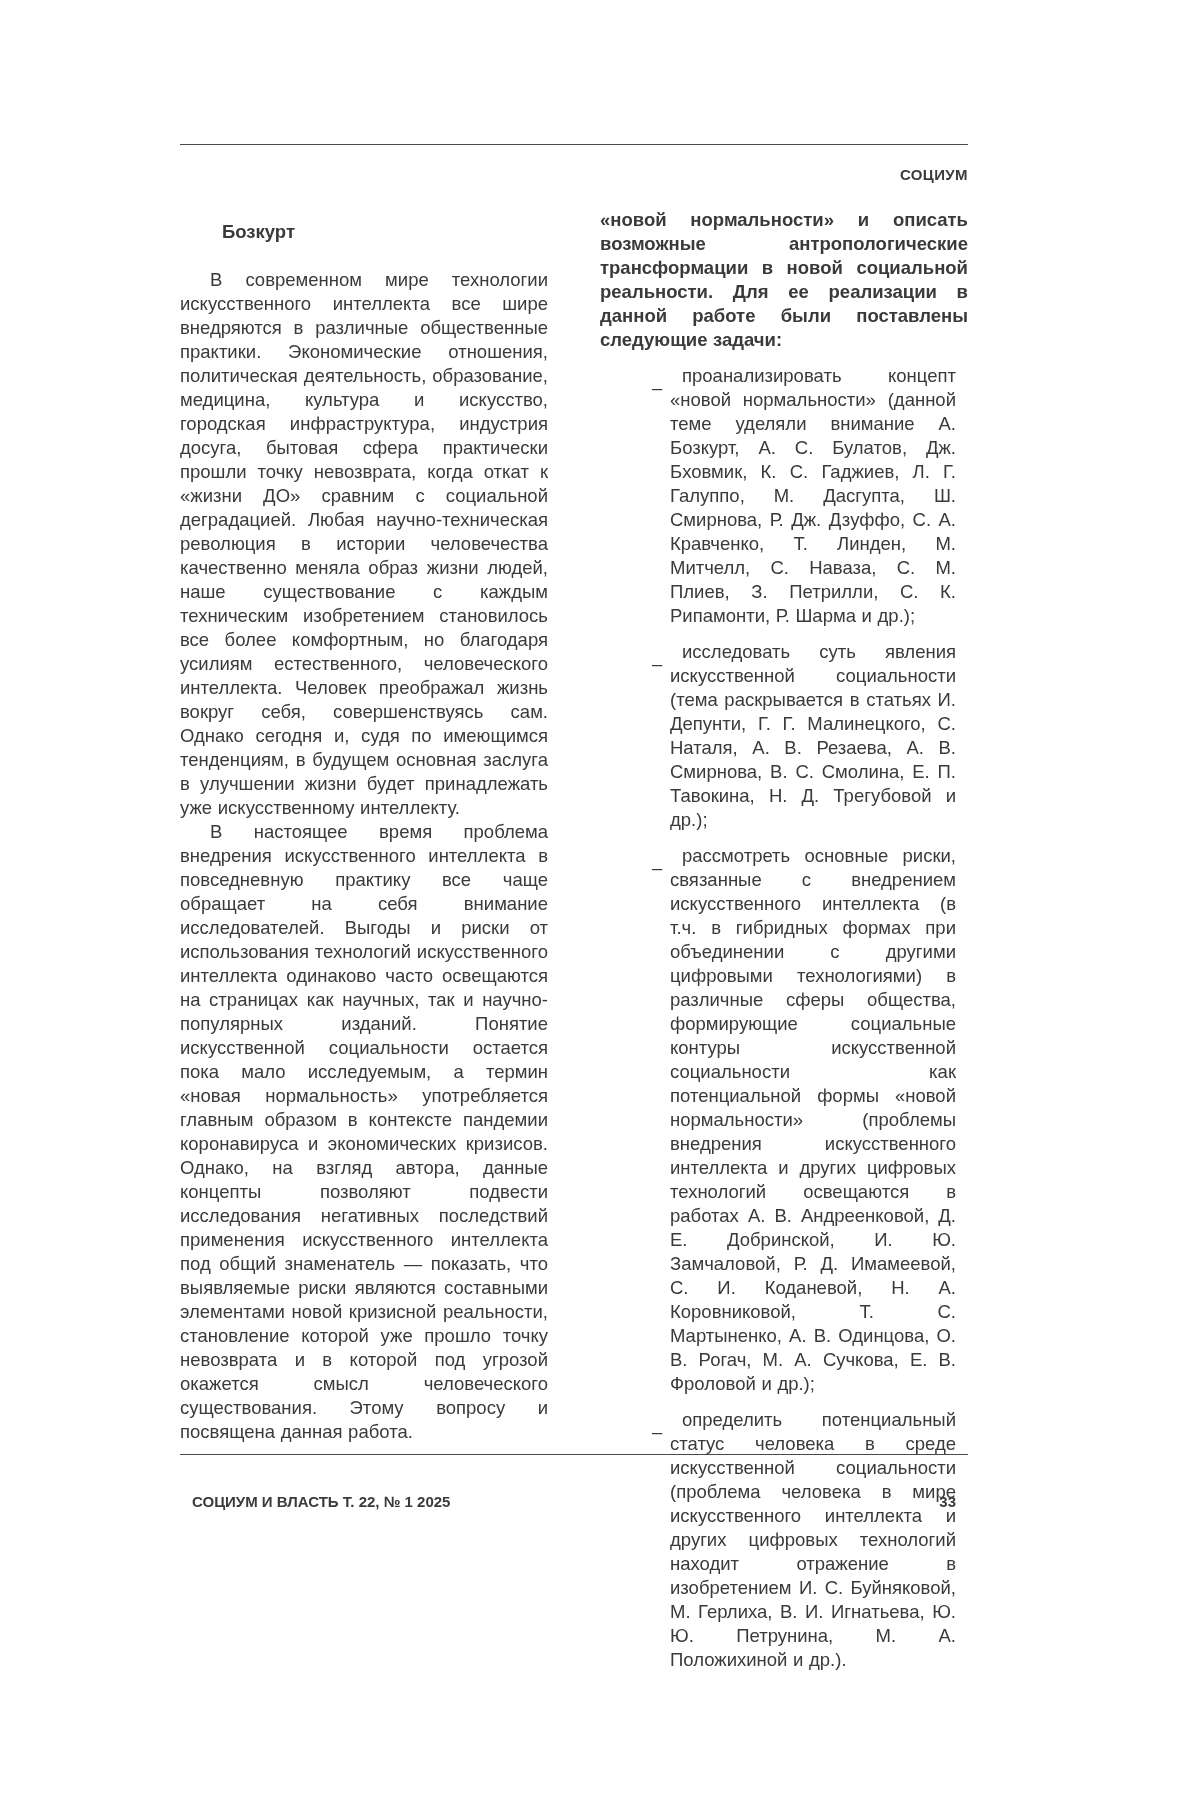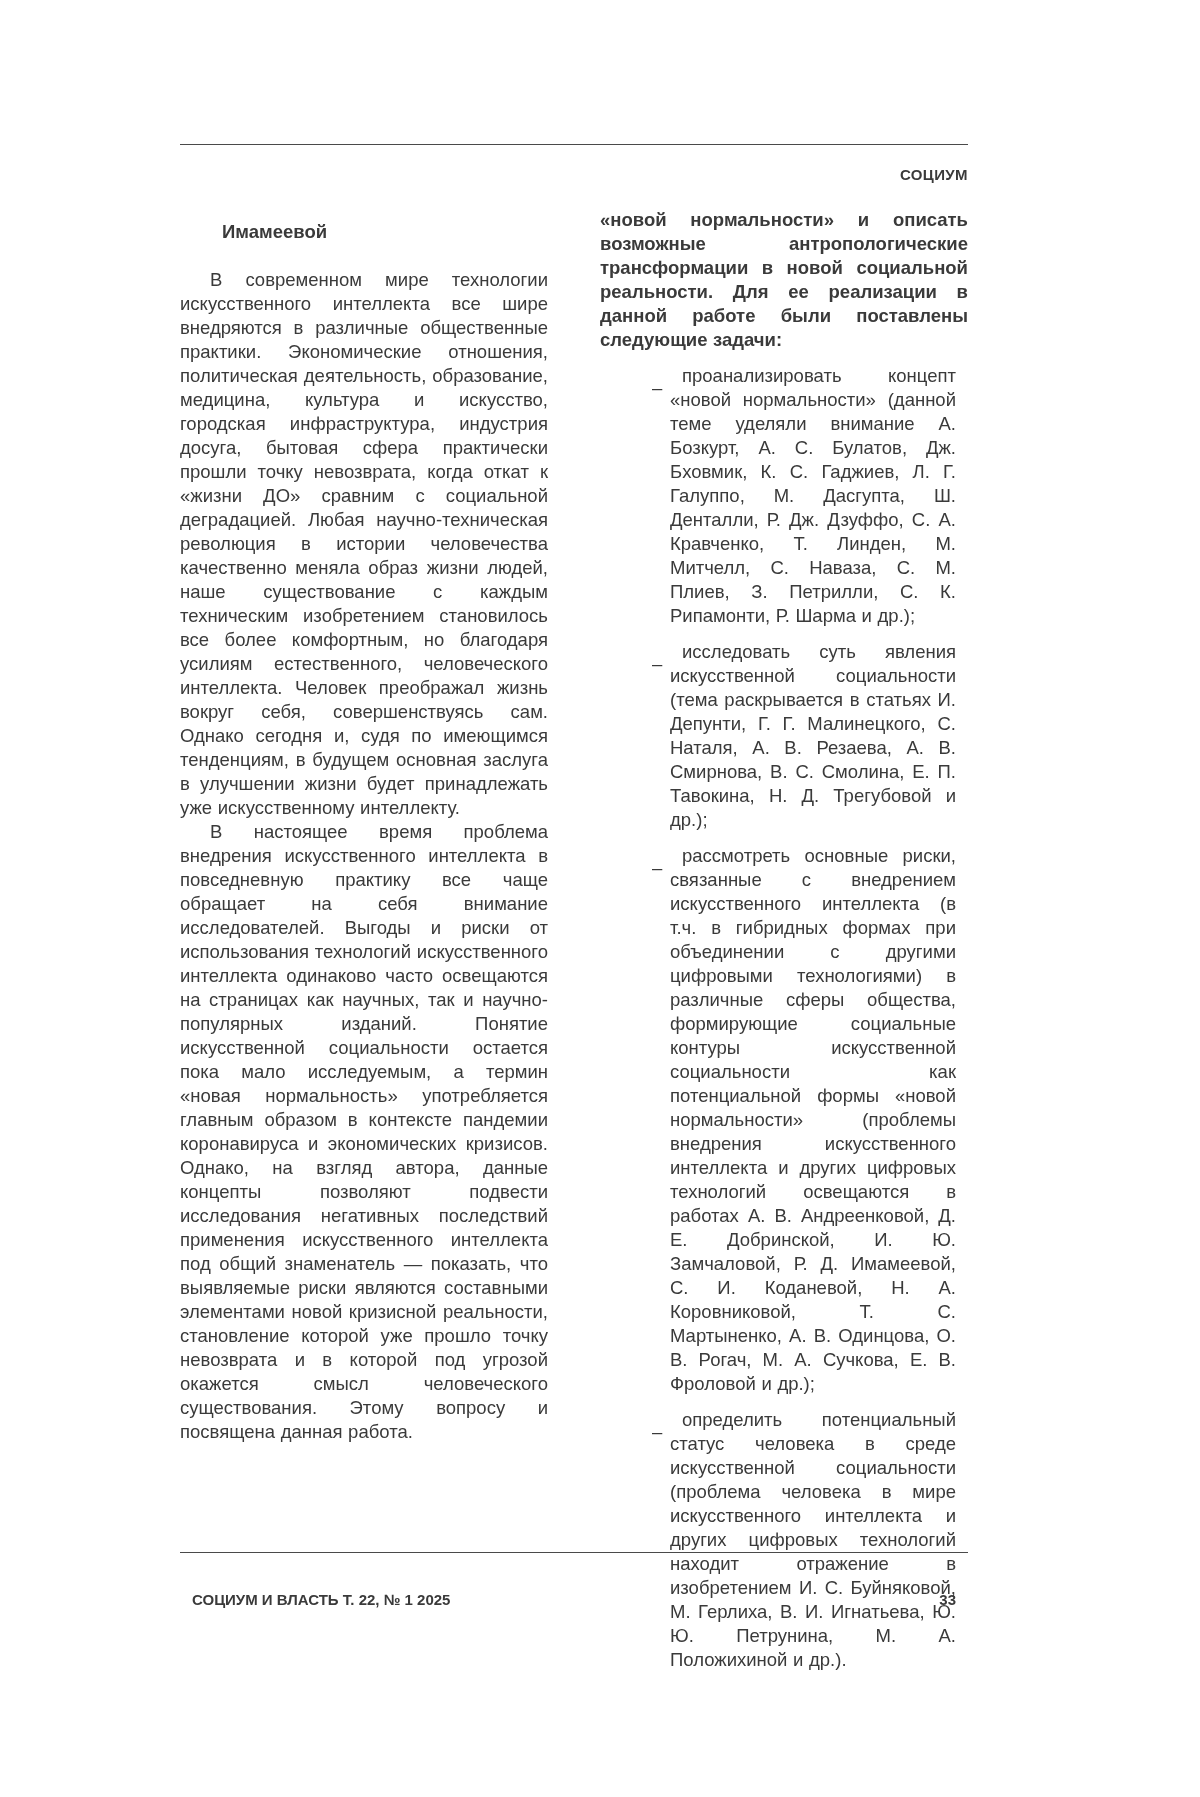--- a/index.html
+++ b/index.html
@@ -45,21 +45,21 @@
     font-weight: bold;
     text-indent: 30px;
     margin-bottom: 24px;
   }
   .column p { text-indent: 30px; margin: 0; }
   .column p.no-indent { text-indent: 0; font-weight: bold; }
   .task-list { margin: 0; }
   .list-item { position: relative; padding-left: 58px; text-indent: 0; }
   .list-marker { position: absolute; left: 28px; top: 0; }
   
-  .footer { position: absolute; left: 120px; top: 1492px; width: 812px; }
+  .footer { position: absolute; left: 120px; top: 1394px; width: 812px; }
   .footer-rule { border-top: 1.5px solid #4a4a4a; }
   .footer-row {
     display: flex;
     justify-content: space-between;
     align-items: baseline;
     font-weight: bold;
     font-size: 15px;
     padding-top: 14px;
     color: #3a3a3a;
   }
@@ -70,31 +70,31 @@
 <div class="page">
 
   <div class="header">
     <div class="header-rule"></div>
     <div class="header-text">СОЦИУМ</div>
   </div>
 
   <div class="content">
 
     <div class="column">
-      <div class="section-heading">Имамеевой</div>
+      <div class="section-heading">Бозкурт</div>
       <p>В современном мире технологии искусственного интеллекта все шире внедряются в различные общественные практики. Экономические отношения, политическая деятельность, образование, медицина, культура и искусство, городская инфраструктура, индустрия досуга, бытовая сфера практически прошли точку невозврата, когда откат к «жизни ДО» сравним с социальной деградацией. Любая научно-техническая революция в истории человечества качественно меняла образ жизни людей, наше существование с каждым техническим изобретением становилось все более комфортным, но благодаря усилиям естественного, человеческого интеллекта. Человек преображал жизнь вокруг себя, совершенствуясь сам. Однако сегодня и, судя по имеющимся тенденциям, в будущем основная заслуга в улучшении жизни будет принадлежать уже искусственному интеллекту.</p>
       <p>В настоящее время проблема внедрения искусственного интеллекта в повседневную практику все чаще обращает на себя внимание исследователей. Выгоды и риски от использования технологий искусственного интеллекта одинаково часто освещаются на страницах как научных, так и научно-популярных изданий. Понятие искусственной социальности остается пока мало исследуемым, а термин «новая нормальность» употребляется главным образом в контексте пандемии коронавируса и экономических кризисов. Однако, на взгляд автора, данные концепты позволяют подвести исследования негативных последствий применения искусственного интеллекта под общий знаменатель — показать, что выявляемые риски являются составными элементами новой кризисной реальности, становление которой уже прошло точку невозврата и в которой под угрозой окажется смысл человеческого существования. Этому вопросу и посвящена данная работа.</p>
     </div>
 
     <div class="column">
       <p class="no-indent">«новой нормальности» и описать возможные антропологические трансформации в новой социальной реальности. Для ее реализации в данной работе были поставлены следующие задачи:</p>
       <div class="task-list">
         <div class="list-item">
           <span class="list-marker">–</span>
-          <span>проанализировать концепт «новой нормальности» (данной теме уделяли внимание А. Бозкурт, А. С. Булатов, Дж. Бховмик, К. С. Гаджиев, Л. Г. Галуппо, М. Дасгупта, Ш. Денталли, Р. Дж. Дзуффо, С. А. Кравченко, Т. Линден, М. Митчелл, С. Наваза, С. М. Плиев, З. Петрилли, С. К. Рипамонти, Р. Шарма и др.);</span>
+          <span>проанализировать концепт «новой нормальности» (данной теме уделяли внимание А. Бозкурт, А. С. Булатов, Дж. Бховмик, К. С. Гаджиев, Л. Г. Галуппо, М. Дасгупта, Ш. Смирнова, Р. Дж. Дзуффо, С. А. Кравченко, Т. Линден, М. Митчелл, С. Наваза, С. М. Плиев, З. Петрилли, С. К. Рипамонти, Р. Шарма и др.);</span>
         </div>
         <div class="list-item">
           <span class="list-marker">–</span>
           <span>исследовать суть явления искусственной социальности (тема раскрывается в статьях И. Депунти, Г. Г. Малинецкого, С. Наталя, А. В. Резаева, А. В. Смирнова, В. С. Смолина, Е. П. Тавокина, Н. Д. Трегубовой и др.);</span>
         </div>
         <div class="list-item">
           <span class="list-marker">–</span>
           <span>рассмотреть основные риски, связанные с внедрением искусственного интеллекта (в т.ч. в гибридных формах при объединении с другими цифровыми технологиями) в различные сферы общества, формирующие социальные контуры искусственной социальности как потенциальной формы «новой нормальности» (проблемы внедрения искусственного интеллекта и других цифровых технологий освещаются в работах А. В. Андреенковой, Д. Е. Добринской, И. Ю. Замчаловой, Р. Д. Имамеевой, С. И. Коданевой, Н. А. Коровниковой, Т. С. Мартыненко, А. В. Одинцова, О. В. Рогач, М. А. Сучкова, Е. В. Фроловой и др.);</span>
         </div>
         <div class="list-item">

